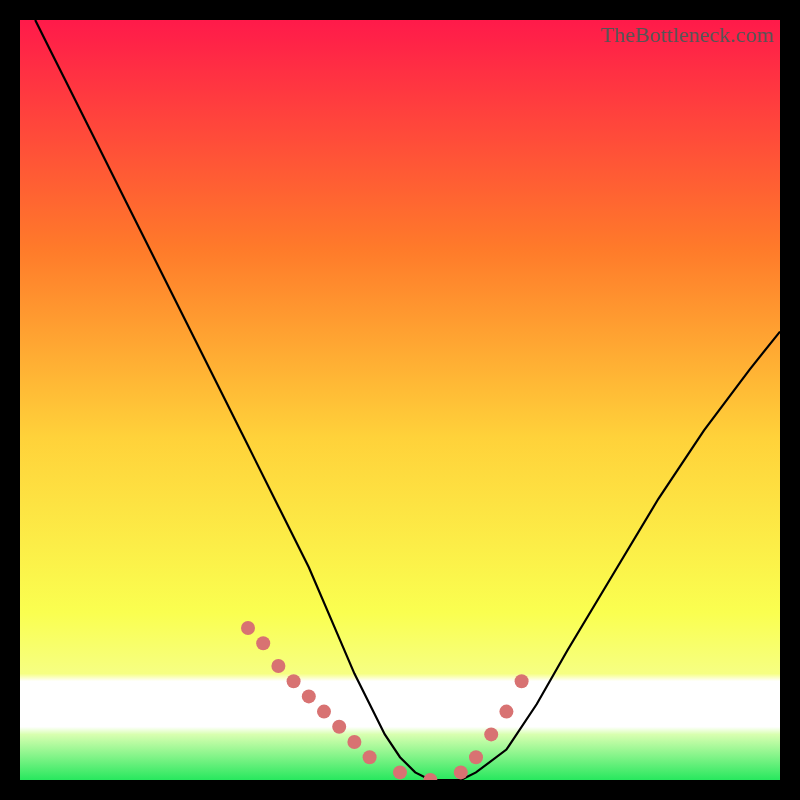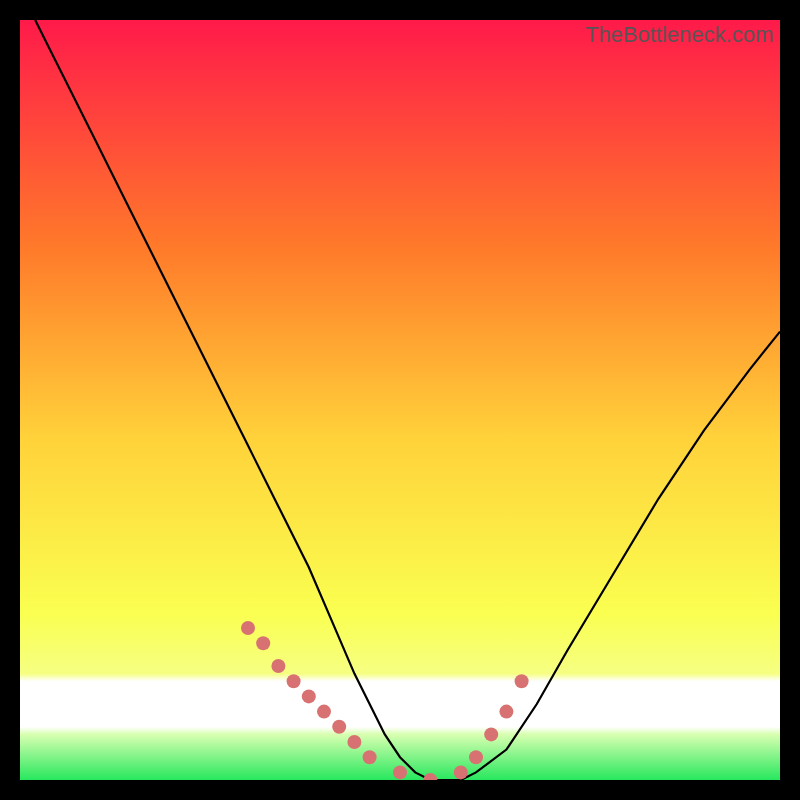--- a/index.html
+++ b/index.html
@@ -11,20 +11,21 @@
     position: relative;
     font-family: Arial, Helvetica, sans-serif;
   }
   .frame {
     position: absolute;
     left: 20px;
     top: 20px;
     width: 760px;
     height: 760px;
     background: #fdba74;
+    font-family: Liberation Serif, serif;
   }
   .plot-area {
     position: absolute;
     left: 0;
     top: 0;
     width: 760px;
     height: 760px;
   }
   .watermark {
     position: absolute;

